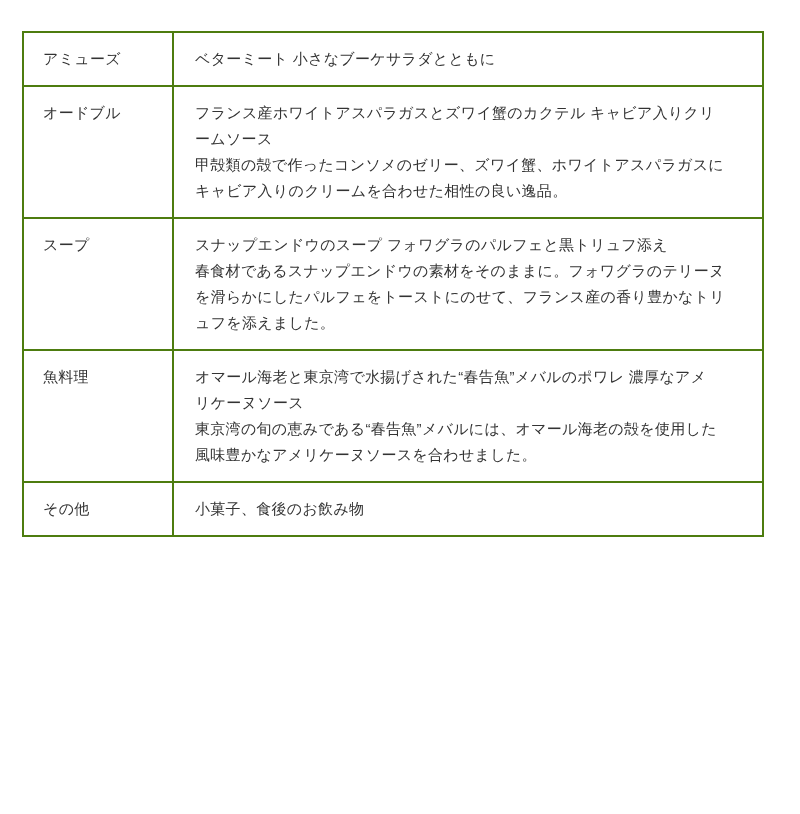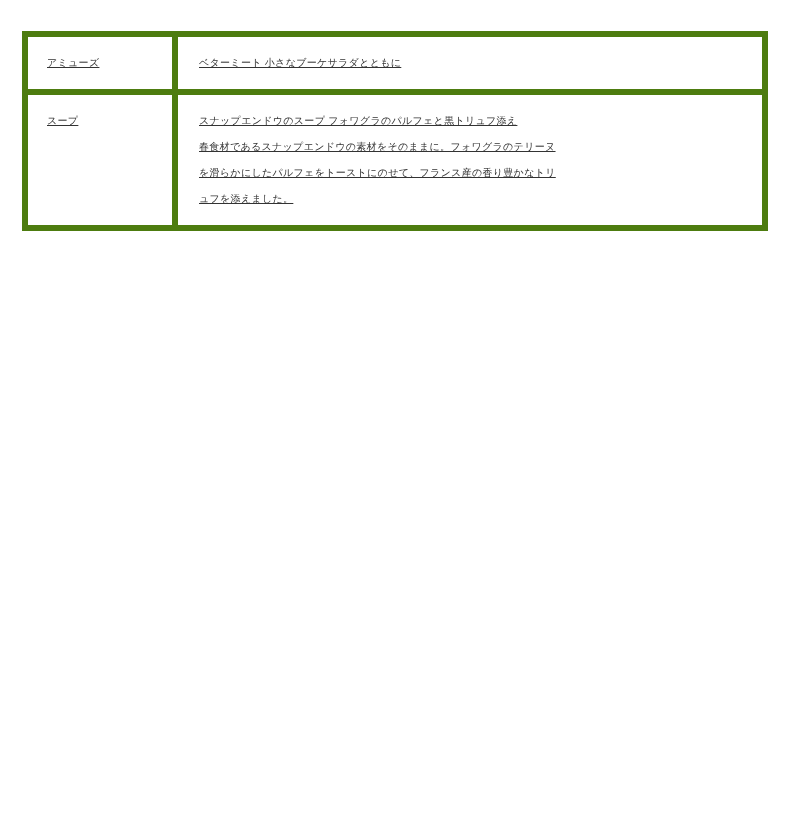--- a/index.html
+++ b/index.html
@@ -16,27 +16,26 @@
   }
   .menu-table {
     position: absolute;
     left: 22px;
     top: 31px;
     width: 740px;
     border-collapse: collapse;
     table-layout: fixed;
   }
   .menu-table td {
-    border: 6px solid #4d7c0f;
+    border: 2px solid #4d7c0f;
     vertical-align: top;
     color: #333333;
-    font-size: 10px;
+    font-size: 15px;
     line-height: 26px;
     letter-spacing: 0.3px;
-    text-decoration: underline;
   }
   td.category-cell {
     width: 150px;
     padding: 13px 10px 13px 19px;
   }
   td.description-cell {
     width: 590px;
     padding: 13px 20px 13px 21px;
     white-space: pre-line;
   }
@@ -44,20 +43,38 @@
 </head>
 <body>
 
 <table class="menu-table">
   <tbody>
     <tr>
       <td class="category-cell">アミューズ</td>
       <td class="description-cell">ベターミート 小さなブーケサラダとともに</td>
     </tr>
     <tr>
+      <td class="category-cell">オードブル</td>
+      <td class="description-cell">フランス産ホワイトアスパラガスとズワイ蟹のカクテル キャビア入りクリ
+ームソース
+甲殻類の殻で作ったコンソメのゼリー、ズワイ蟹、ホワイトアスパラガスに
+キャビア入りのクリームを合わせた相性の良い逸品。</td>
+    </tr>
+    <tr>
       <td class="category-cell">スープ</td>
       <td class="description-cell">スナップエンドウのスープ フォワグラのパルフェと黒トリュフ添え
 春食材であるスナップエンドウの素材をそのままに。フォワグラのテリーヌ
 を滑らかにしたパルフェをトーストにのせて、フランス産の香り豊かなトリ
 ュフを添えました。</td>
     </tr>
+    <tr>
+      <td class="category-cell">魚料理</td>
+      <td class="description-cell">オマール海老と東京湾で水揚げされた“春告魚”メバルのポワレ 濃厚なアメ
+リケーヌソース
+東京湾の旬の恵みである“春告魚”メバルには、オマール海老の殻を使用した
+風味豊かなアメリケーヌソースを合わせました。</td>
+    </tr>
+    <tr>
+      <td class="category-cell">その他</td>
+      <td class="description-cell">小菓子、食後のお飲み物</td>
+    </tr>
   </tbody>
 </table>
 
 </body></html>

